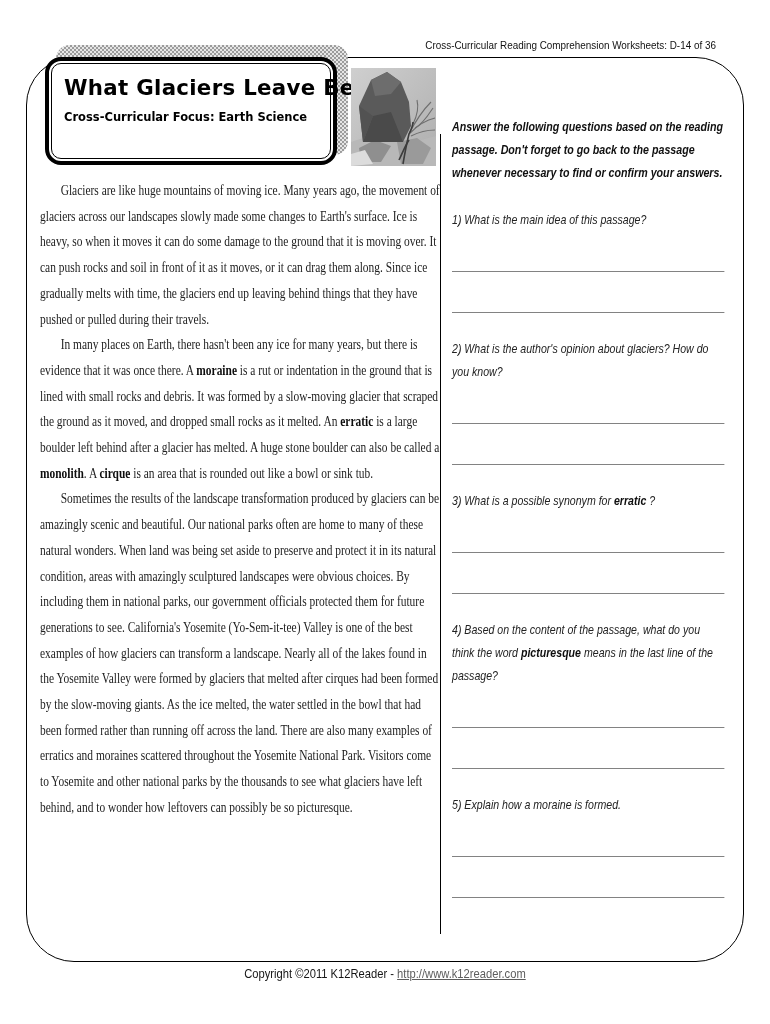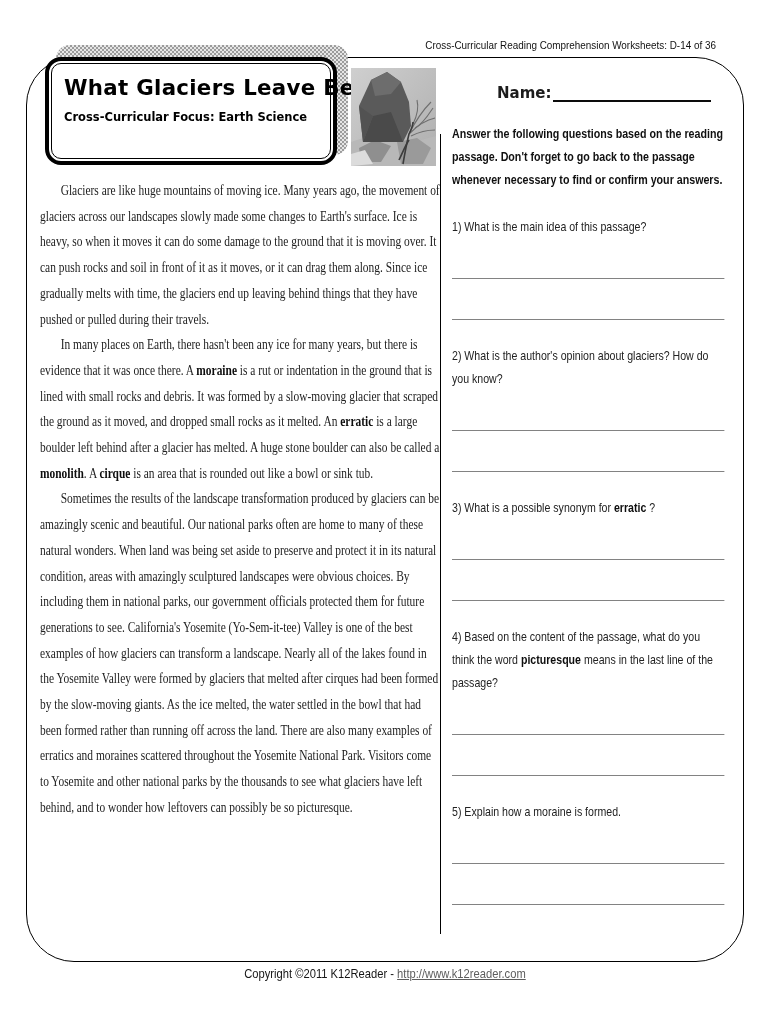--- a/index.html
+++ b/index.html
@@ -81,21 +81,21 @@
   .passage{
     position:absolute;left:40px;top:178px;width:400px;z-index:2;font-family:Liberation Serif, serif;
   }
   .passage p{
     margin:0;font-size:14.4px;line-height:25.7px;text-indent:26px;color:#222;
   }
   .passage b{color:#0e0e0e;}
 
   
   .right-col{
-    position:absolute;left:452px;top:122px;width:272px;z-index:2;
+    position:absolute;left:452px;top:115px;width:272px;z-index:2;font-style:italic;
   }
   .right-col .condense{transform:scaleX(0.785);width:127.4%;}
   .instructions{
     font-weight:bold;font-size:13.6px;line-height:23px;color:#101010;margin:0;
   }
   .question{margin-top:24px;}
   .q-text{font-size:13.5px;line-height:23px;color:#222;}
   .q-text b{color:#0e0e0e;}
   .blank{height:40px;border-bottom:1.6px solid #828282;}
 
@@ -152,24 +152,20 @@
         <path d="M64,60 C72,56 78,46 82,40"></path>
       </g>
       <g stroke="#3c3c3c" stroke-width="1.6" fill="none">
         <path d="M52,96 C54,84 56,74 58,66"></path>
         <path d="M58,66 C60,62 62,58 62,54"></path>
         <path d="M48,92 C52,84 54,78 58,72"></path>
       </g>
     </svg>
   </div>
 
-  <div class="name-row">
-    <span class="name-label">Name:</span>
-    <span class="name-line"></span>
-  </div>
 
   <div class="divider"></div>
 
   <div class="passage">
     <div class="condense">
       <p><span>Glaciers are like huge mountains of moving ice. Many years ago, the movement of glaciers across our landscapes slowly made some changes to Earth's surface.  Ice is heavy, so when it moves it can do some damage to the ground that it is moving over. It can push rocks and soil in front of it as it moves, or it can drag them along. Since ice gradually melts with time, the glaciers end up leaving behind things that they have pushed or pulled during their travels.</span></p>
       <p><span>In many places on Earth, there hasn't been any ice for many years, but there is evidence that it was once there. A </span><b>moraine</b><span> is a rut or indentation in the ground that is lined with small rocks and debris. It was formed by a slow-moving glacier that scraped the ground as it moved, and dropped small rocks as it melted. An </span><b>erratic</b><span> is a large boulder left behind after a glacier has melted. A huge stone boulder can also be called a </span><b>monolith</b><span>. A </span><b>cirque</b><span> is an area that is rounded out like a bowl or sink tub.</span></p>
       <p><span>Sometimes the results of the landscape transformation produced by glaciers can be amazingly scenic and beautiful. Our national parks often are home to many of these natural wonders. When land was being set aside to preserve and protect it in its natural condition, areas with amazingly sculptured landscapes were obvious choices. By including them in national parks, our government officials protected them for future generations to see. California's Yosemite (Yo-Sem-it-tee) Valley is one of the best examples of how glaciers can transform a landscape. Nearly all of the lakes found in the Yosemite Valley were formed by glaciers that melted after cirques had been formed by the slow-moving giants. As the ice melted, the water settled in the bowl that had been formed rather than running off across the land. There are also many examples of erratics and moraines scattered throughout the Yosemite National Park. Visitors come to Yosemite and other national parks by the thousands to see what glaciers have left behind, and to wonder how leftovers can possibly be so picturesque.</span></p>
     </div>
   </div>

